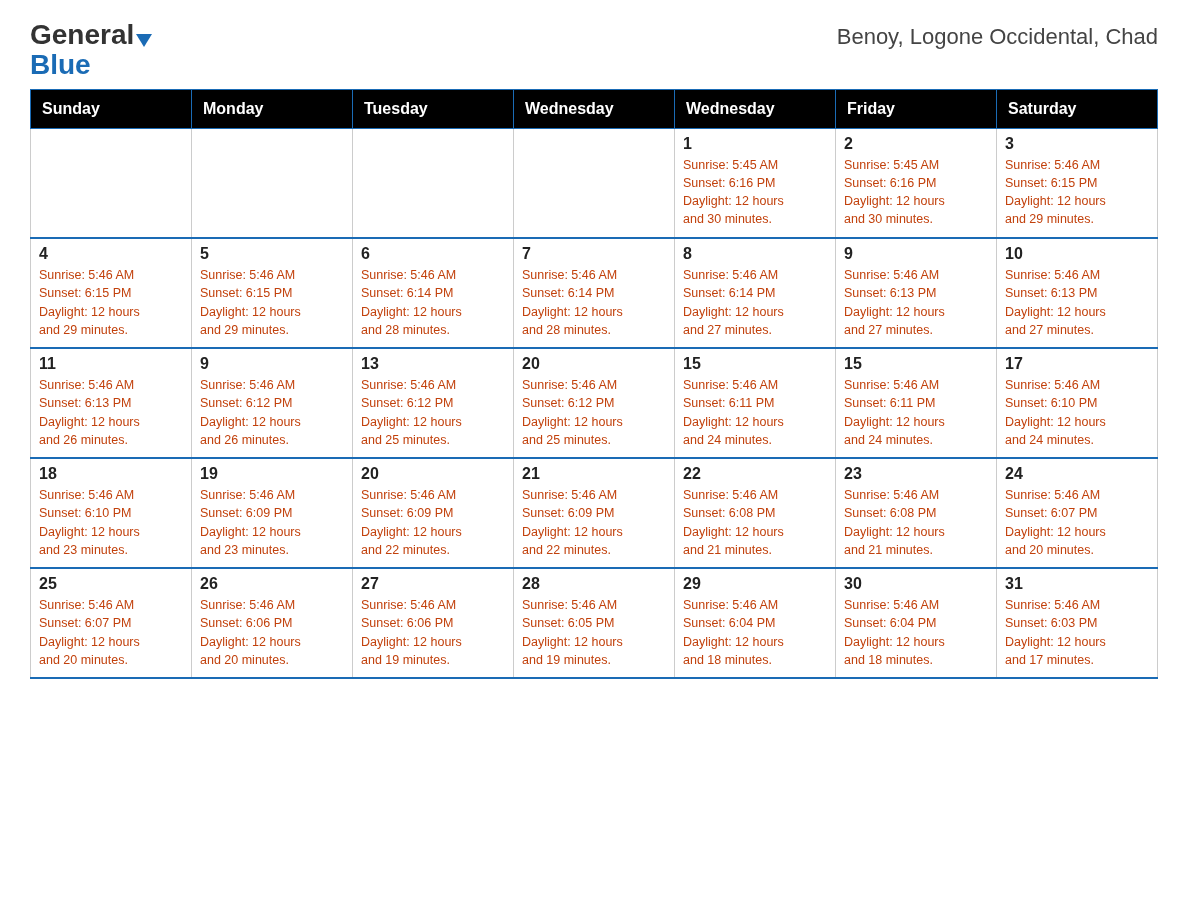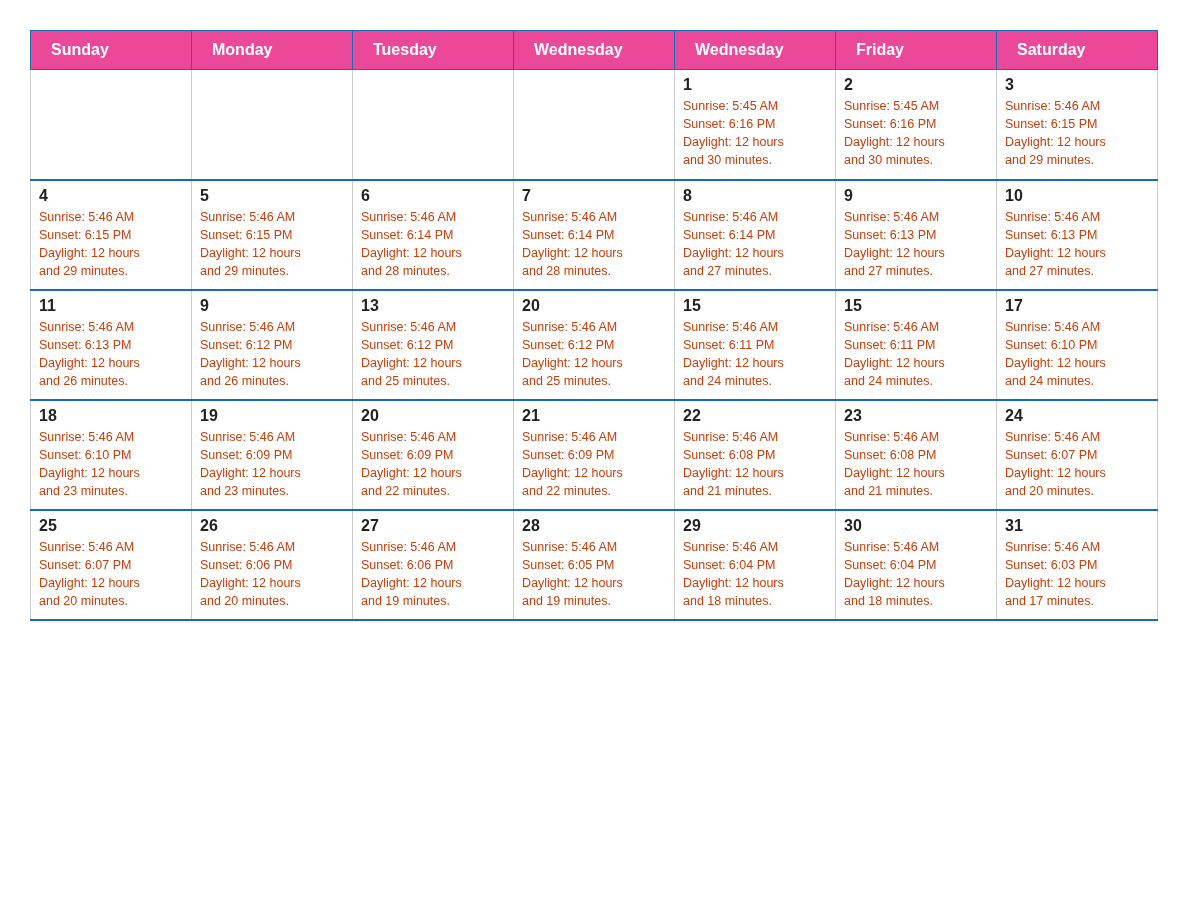--- a/index.html
+++ b/index.html
@@ -34,25 +34,25 @@
       font-size: 22px;
       color: #444;
       margin-top: 4px;
     }
     table {
       width: 100%;
       border-collapse: collapse;
       margin-top: 10px;
     }
     thead tr th {
-      background-color: #ec4899;
+      background-color: #000000;
       color: #fff;
       font-size: 16px;
       font-weight: bold;
-      padding: 10px 20px;
+      padding: 10px 11px;
       text-align: left;
       border: 1px solid #1a6bb5;
     }
     tbody tr td {
       vertical-align: top;
       padding: 6px 8px;
       font-size: 13px;
       color: #333;
       border: 1px solid #ccc;
       width: 14.28%;
@@ -74,21 +74,28 @@
       line-height: 1.45;
     }
     .empty-cell {
       background: #fff;
     }
   </style>
 </head>
 <body>
 
 <div class="header-area">
+  <div class="logo">
+    <div style="font-size:28px;font-weight:bold;color:#333;line-height:1.1;">
+      <span style="color:#333;">General</span><span style="display:inline-block;width:0;height:0;border-left:8px solid transparent;border-right:8px solid transparent;border-top:13px solid #1a6bb5;margin-left:2px;position:relative;top:3px;"></span>
+    </div>
+    <div style="color:#1a6bb5;font-size:28px;font-weight:bold;line-height:1;">Blue</div>
+  </div>
   <div class="title-area">
+    <div class="location-title">Benoy, Logone Occidental, Chad</div>
   </div>
 </div>
 
 <table>
   <thead>
     <tr id="weekday-header">
     <th>Sunday</th>
         <th>Monday</th>
         <th>Tuesday</th>
         <th>Wednesday</th>

